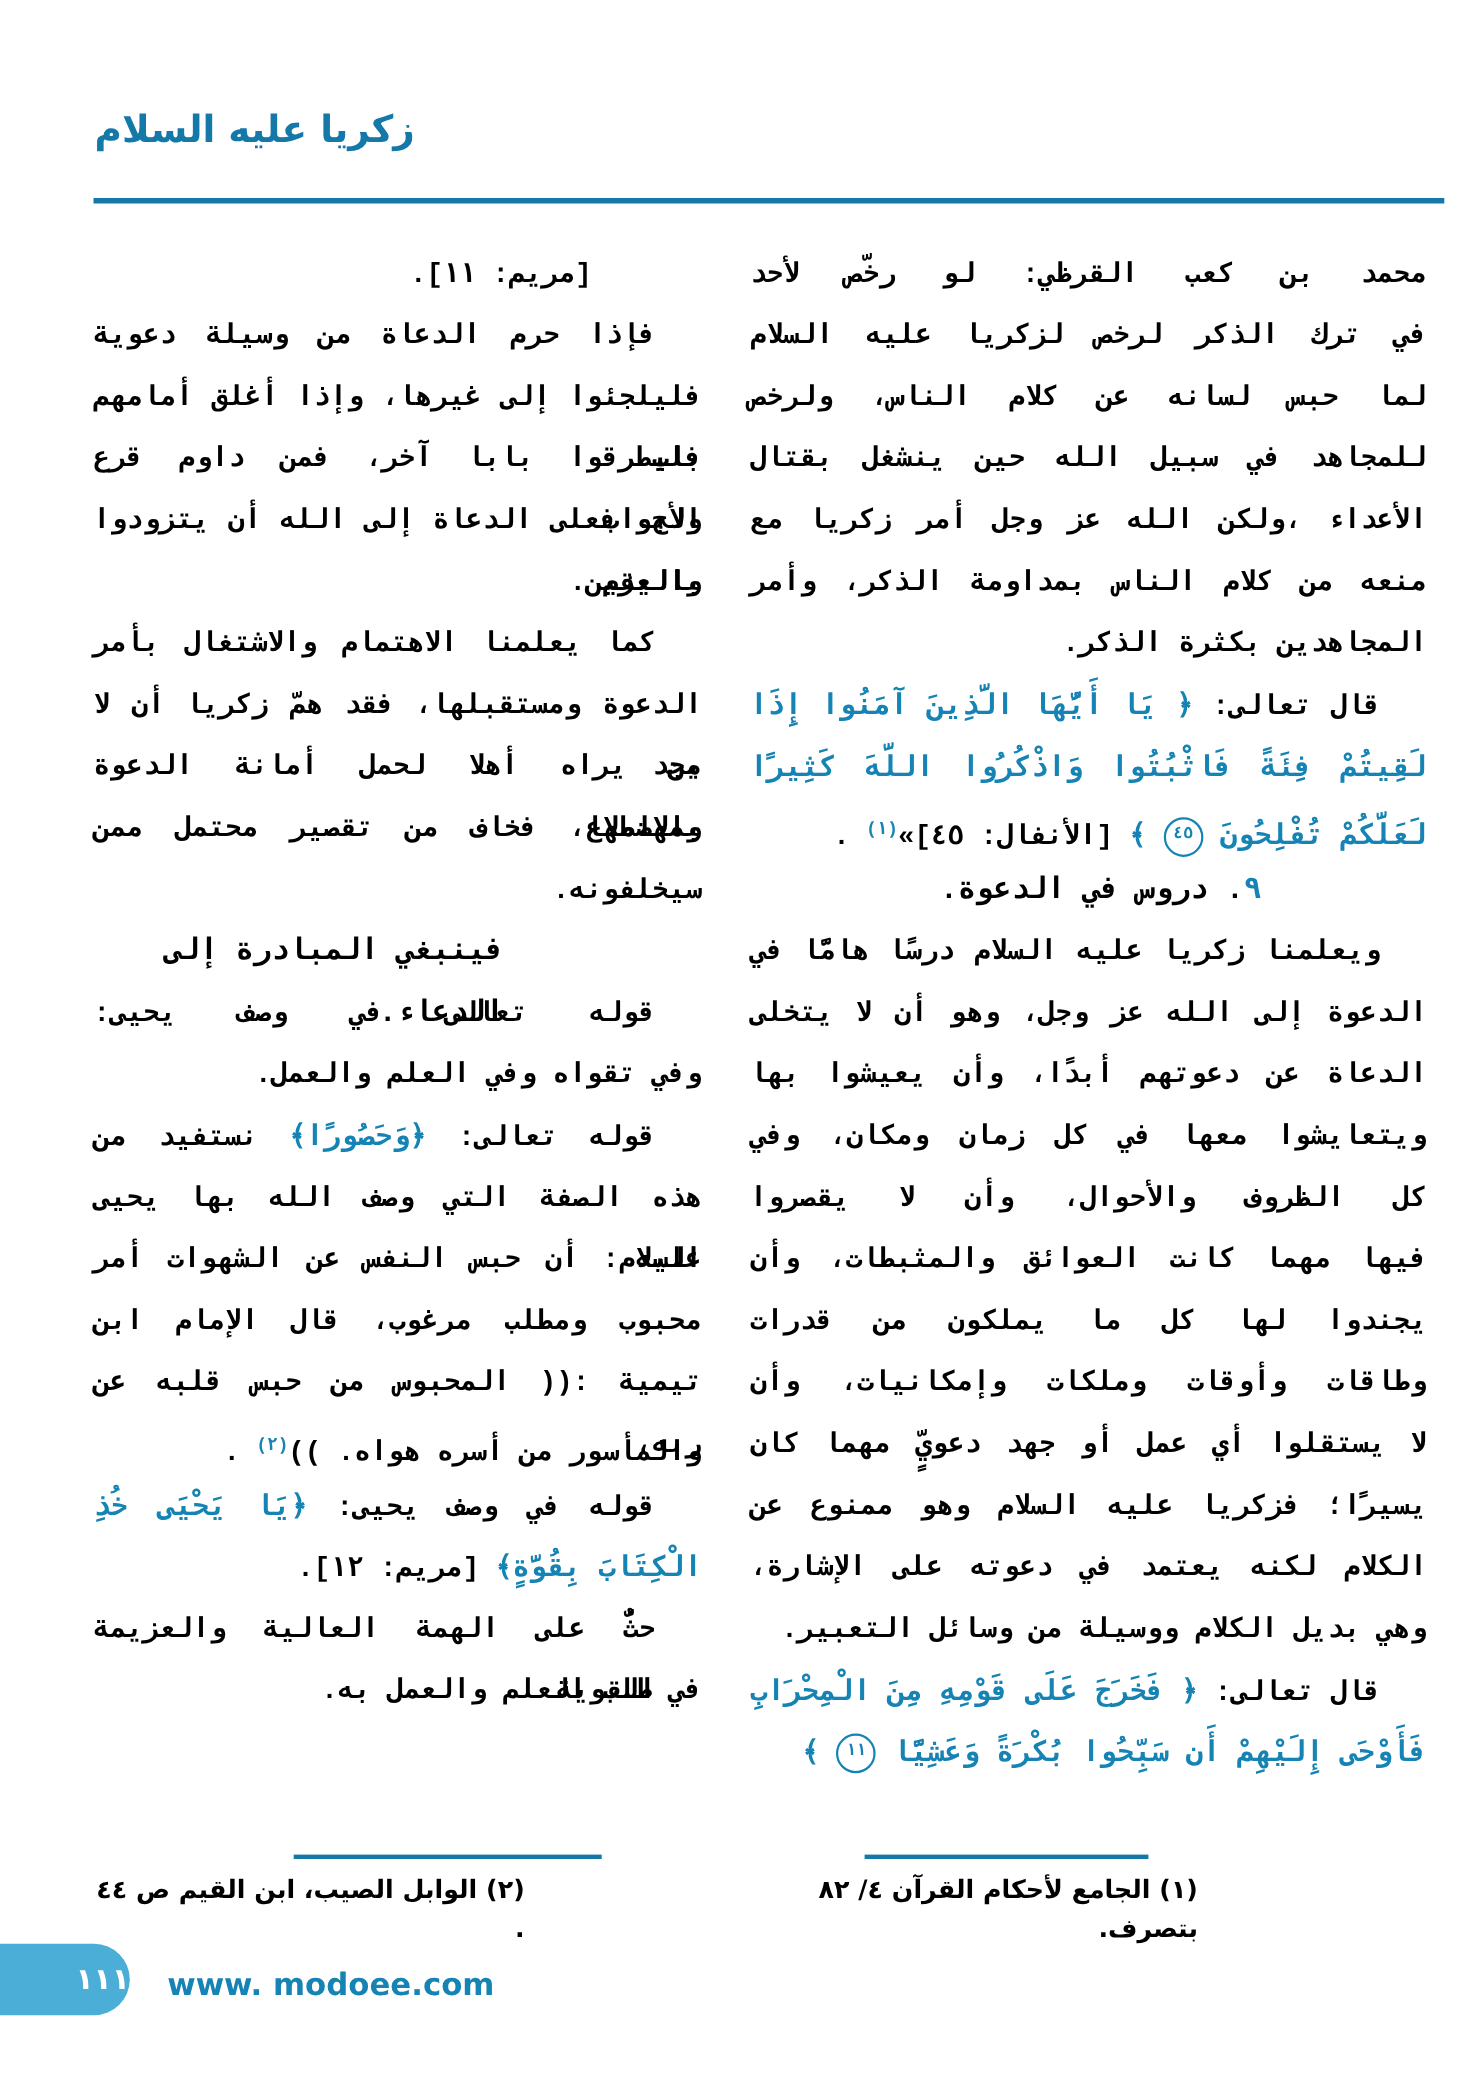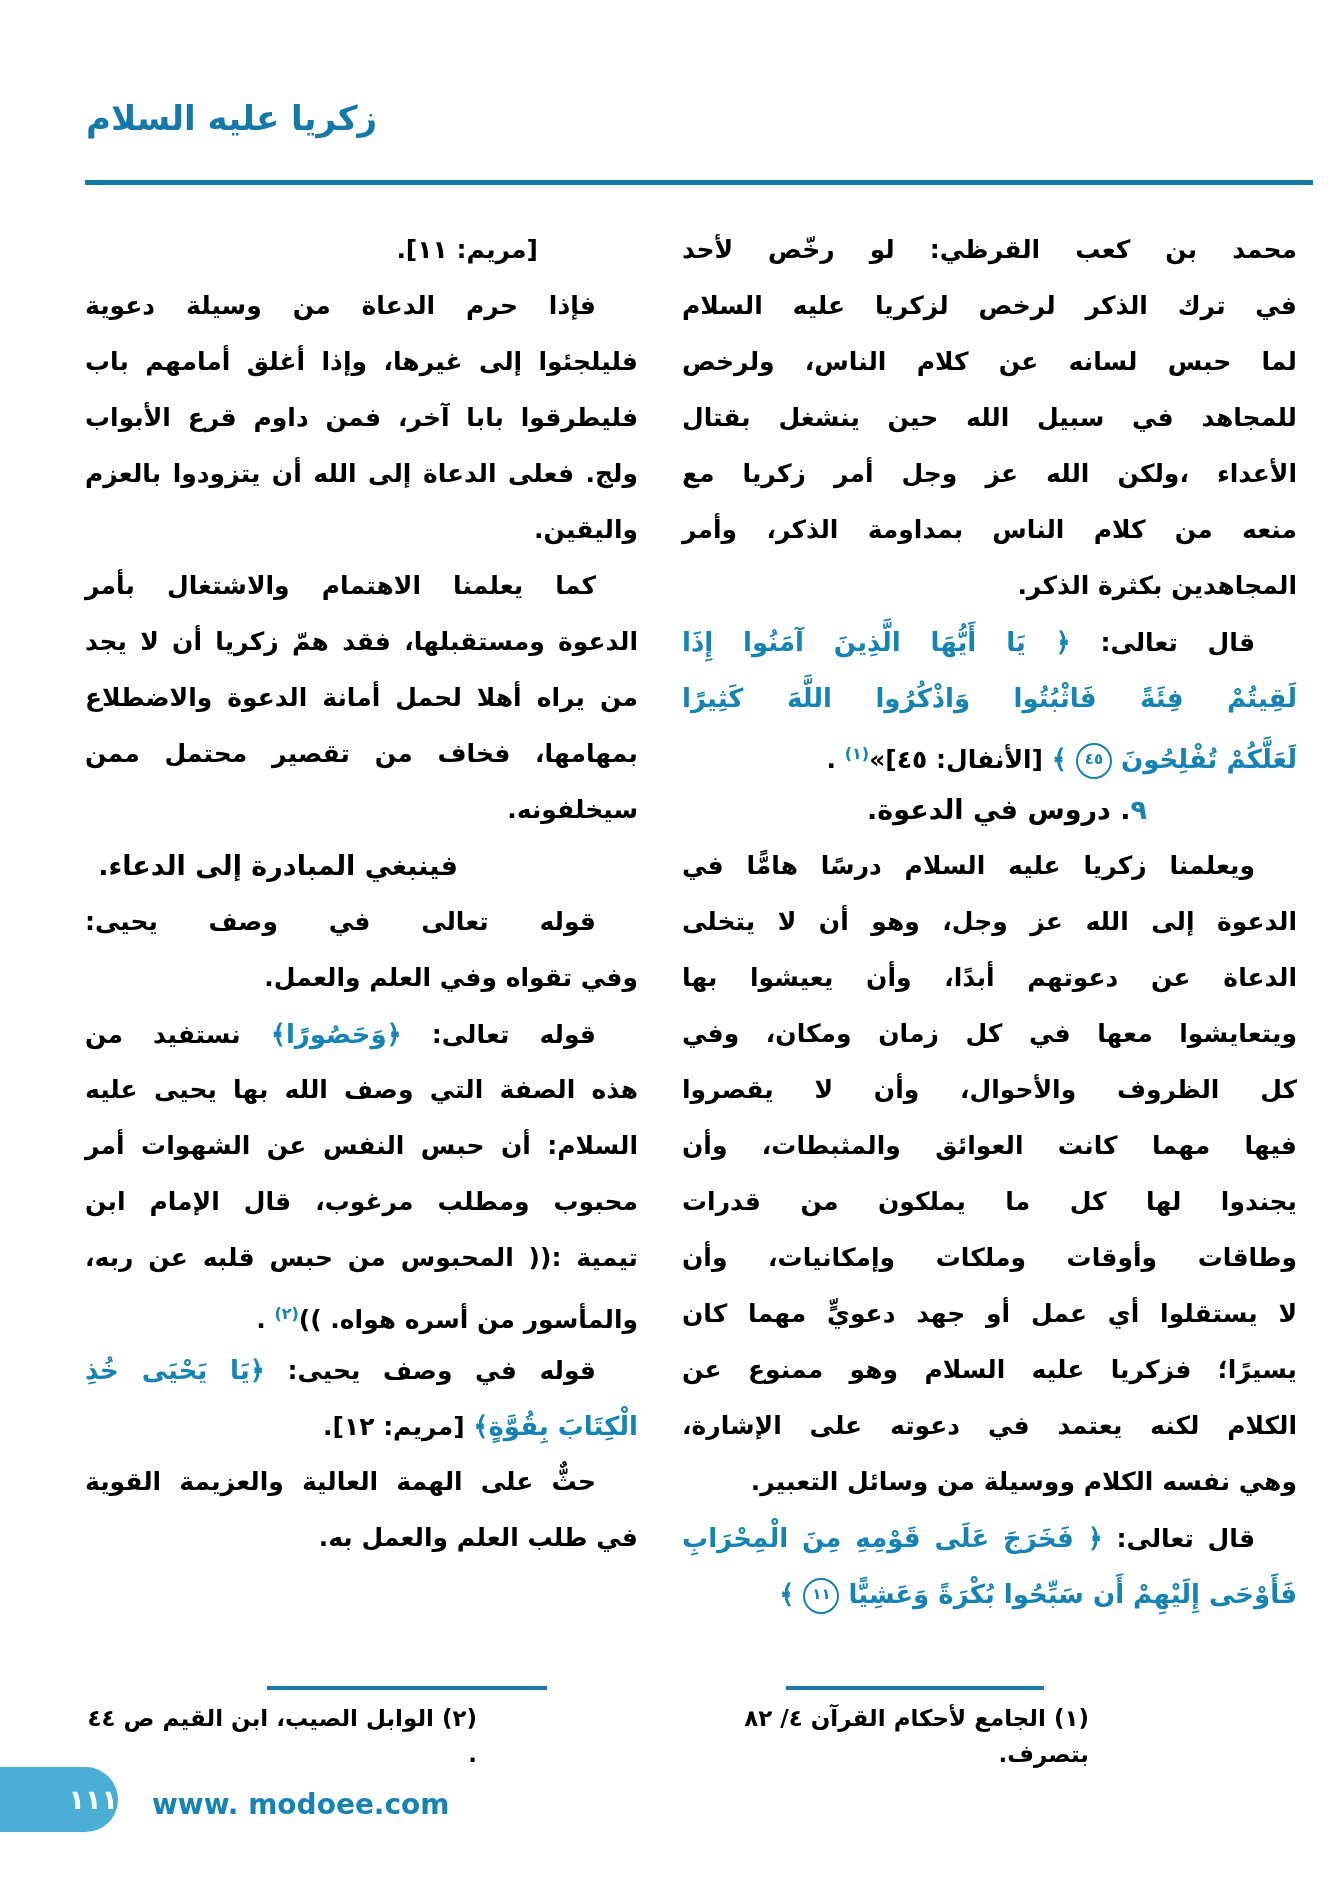--- a/index.html
+++ b/index.html
@@ -17,21 +17,21 @@
     position:absolute; left:86px; top:98px;
     color:var(--rule); font-size:34px; white-space:nowrap;
   }
   #header-rule {
     position:absolute; left:85px; top:180px;
     width:1228px; height:5px; background:var(--rule);
   }
   
   #col-right { position:absolute; top:222px; right:42px;  width:615px; }
   #col-left  { position:absolute; top:222px; left:85px;   width:553px; }
-  .line { height:56px; line-height:56px; font-size:25px; }
+  .line { height:56px; line-height:56px; font-size:25px;font-family:Liberation Mono, monospace; }
   .j { text-align:justify; text-align-last:justify; }
   .r { text-align:right; }
   .ind   { padding-right:42px; }
   .pr100 { padding-right:100px; }
   .pr150 { padding-right:150px; }
   .pr180 { padding-right:180px; }
   .head  { font-size:27px; }
   .k {}
   .q   { color:var(--accent); font-size:26px; }
   .num { color:var(--accent); }
@@ -86,21 +86,21 @@
       <div class="line j"><span class="k">الدعوة إلى الله عز وجل، وهو أن لا يتخلى</span></div>
       <div class="line j"><span class="k">الدعاة عن دعوتهم أبدًا، وأن يعيشوا بها</span></div>
       <div class="line j"><span class="k">ويتعايشوا معها في كل زمان ومكان، وفي</span></div>
       <div class="line j"><span class="k">كل الظروف والأحوال، وأن لا يقصروا</span></div>
       <div class="line j"><span class="k">فيها مهما كانت العوائق والمثبطات، وأن</span></div>
       <div class="line j"><span class="k">يجندوا لها كل ما يملكون من قدرات</span></div>
       <div class="line j"><span class="k">وطاقات وأوقات وملكات وإمكانيات، وأن</span></div>
       <div class="line j"><span class="k">لا يستقلوا أي عمل أو جهد دعويٍّ مهما كان</span></div>
       <div class="line j"><span class="k">يسيرًا؛ فزكريا عليه السلام وهو ممنوع عن</span></div>
       <div class="line j"><span class="k">الكلام لكنه يعتمد في دعوته على الإشارة،</span></div>
-      <div class="line r"><span class="k">وهي نفسه الكلام ووسيلة من وسائل التعبير.</span></div>
+      <div class="line r"><span class="k">وهي بديل الكلام ووسيلة من وسائل التعبير.</span></div>
       <div class="line j ind"><span class="k">قال تعالى: </span><span class="q">﴿ فَخَرَجَ عَلَى قَوْمِهِ مِنَ الْمِحْرَابِ</span></div>
       <div class="line r"><span class="q">فَأَوْحَى إِلَيْهِمْ أَن سَبِّحُوا بُكْرَةً وَعَشِيًّا </span><span class="ayah">١١</span><span class="q"> ﴾</span></div>
     </div>
   <div id="col-left">
       <div class="line r pr100"><span class="k">[مريم: ١١].</span></div>
       <div class="line j ind"><span class="k">فإذا حرم الدعاة من وسيلة دعوية</span></div>
       <div class="line j"><span class="k">فليلجئوا إلى غيرها، وإذا أغلق أمامهم باب</span></div>
       <div class="line j"><span class="k">فليطرقوا بابا آخر، فمن داوم قرع الأبواب</span></div>
       <div class="line j"><span class="k">ولج. فعلى الدعاة إلى الله أن يتزودوا بالعزم</span></div>
       <div class="line r"><span class="k">واليقين.</span></div>

